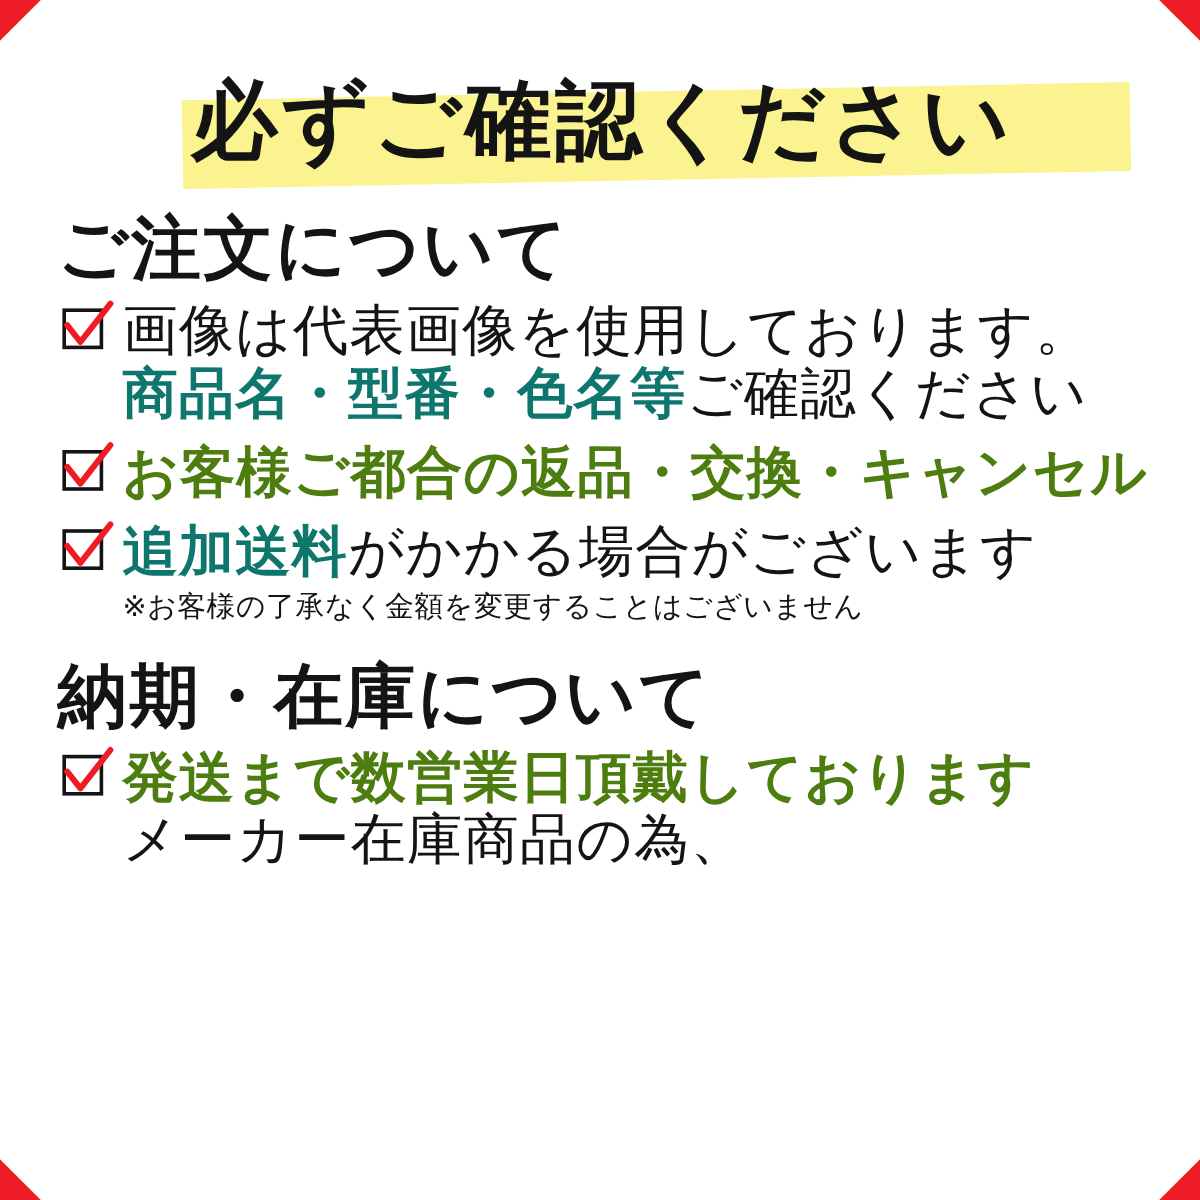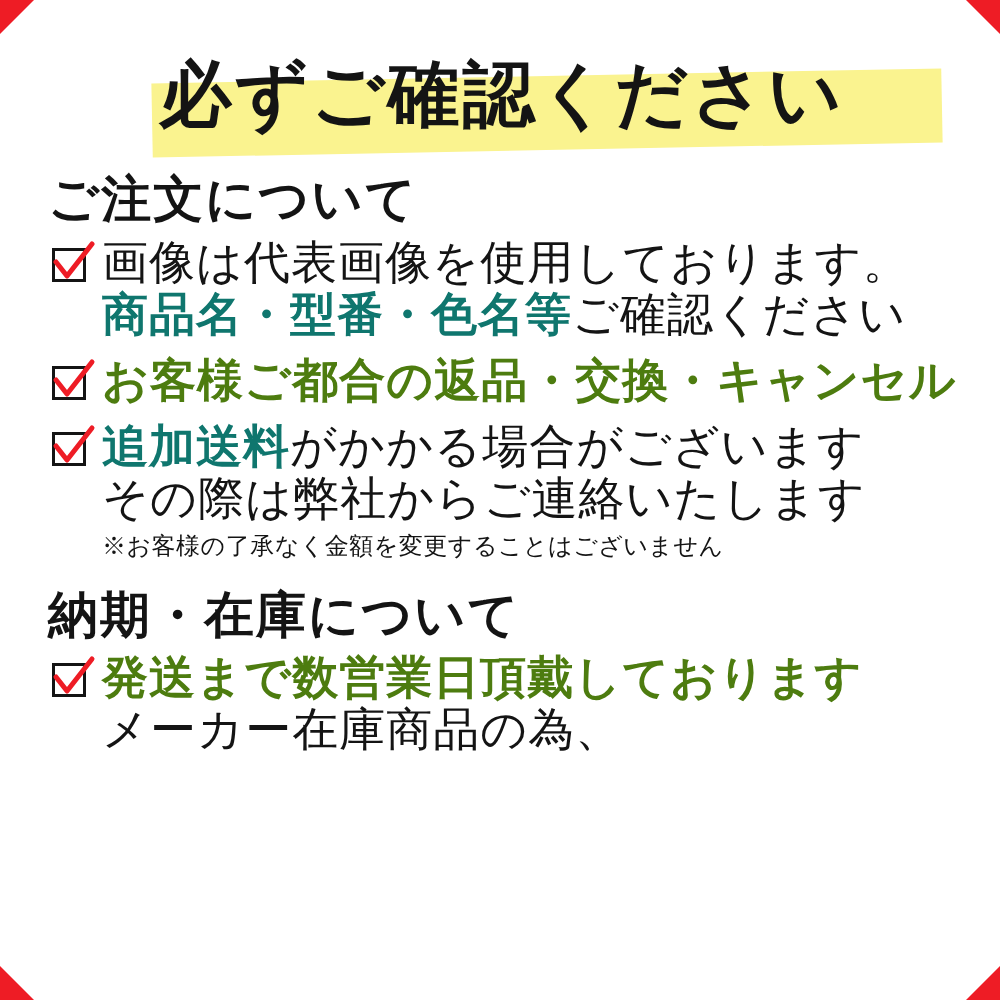--- a/index.html
+++ b/index.html
@@ -41,21 +41,20 @@
     bottom: 0; right: 0;
     border-bottom: 34px solid #ee1c25;
     border-left: 34px solid transparent;
   }
 
   .page {
     position: absolute;
     inset: 0;
     padding: 42px 40px 20px 44px;
     box-sizing: border-box;
-    font-family: Liberation Mono, monospace;
   }
 
   
   .headline-wrap {
     text-align: center;
     margin: 6px 0 18px 0;
     position: relative;
     height: 108px;
   }
   .headline-hl {
@@ -74,21 +73,21 @@
     font-size: 72px;
     line-height: 104px;
     font-weight: bold;
     color: #141414;
     letter-spacing: 3px;
     white-space: nowrap;
   }
 
   
   .section-title {
-    font-size: 50px;
+    font-size: 58px;
     line-height: 1.15;
     font-weight: bold;
     color: #141414;
     letter-spacing: 2px;
     margin: 4px 0 6px 4px;
   }
   .section-title.second {
     margin-top: 22px;
   }
 
@@ -193,21 +192,20 @@
 
   <div class="item">
     <span class="check">
       <span class="box"></span>
       <svg viewBox="0 0 46 46">
           <path d="M6 22 L17 36 L42 4" fill="none" stroke="#ee1c25" stroke-width="5" stroke-linecap="round" stroke-linejoin="round"></path>
         </svg>
     </span>
     <span class="lines">
       <div class="line"><span class="red">追加送料</span><span>がかかる場合がございます</span></div>
-      <div class="line">その際は弊社からご連絡いたします</div>
       <div class="note">※お客様の了承なく金額を変更することはございません</div>
     </span>
   </div>
 
   <div class="section-title second">納期・在庫について</div>
 
   <div class="item">
     <span class="check">
       <span class="box"></span>
       <svg viewBox="0 0 46 46">

